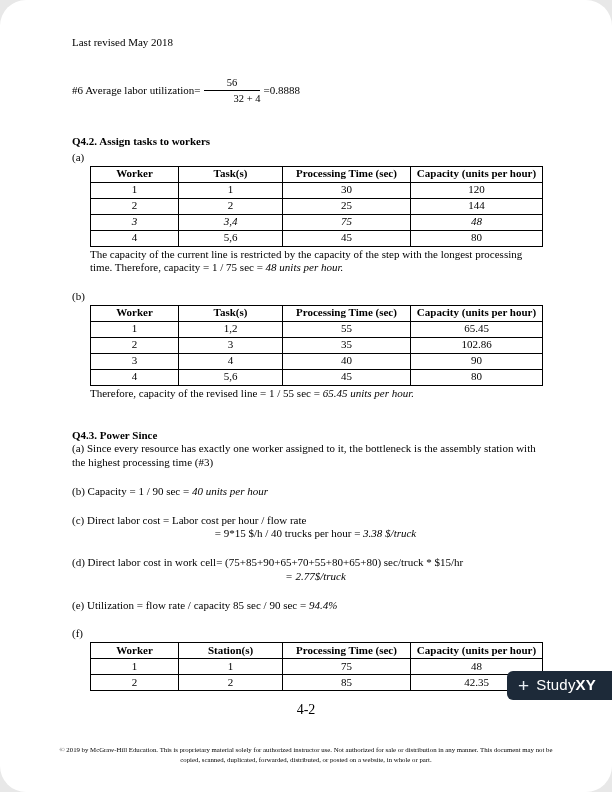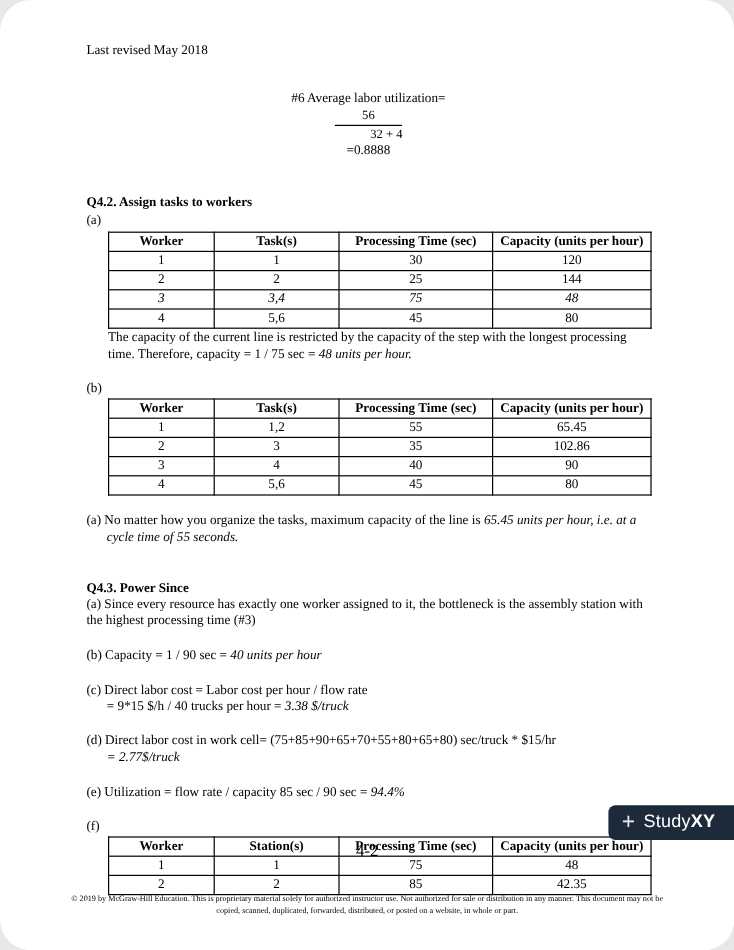--- a/index.html
+++ b/index.html
@@ -3,37 +3,37 @@
 <meta charset="utf-8">
 <style>
   html,body { margin:0; padding:0; background:#e8e8e8; }
   .page {
     width:612px; height:792px; margin:0 auto; position:relative;
     background:#ffffff; color:#000;
     font-family:"Liberation Serif", serif; font-size:11px; line-height:1.25;
     box-sizing:border-box; padding:36px 70px 0 72px; overflow:hidden;border-radius:26px;
   }
   .revision { margin-bottom:26px; }
-  .formula { display:flex; align-items:center; margin-bottom:30px;flex-direction:column; }
+  .formula { display:flex; align-items:center; margin-bottom:30px; }
   .frac { display:inline-block; text-align:center; margin:0 3px; font-size:10.5px; }
   .frac .num { display:block; border-bottom:1px solid #000; padding:0 5px 1px; }
   .frac .den { display:block; padding-top:1px;margin-left:30px; }
   .sec-title { font-weight:bold; }
   .part-label { margin:2px 0 1px 0; }
   table.tbl { border-collapse:collapse; margin-left:18px; width:452px; table-layout:fixed;padding-left:28px; }
   .tbl th, .tbl td { border:1px solid #000; text-align:center; padding:0 2px; height:15px; font-size:11px; overflow:hidden; }
   .tbl th { font-weight:bold; }
   .c1 { width:88px; } .c2 { width:104px; } .c3 { width:128px; } .c4 { width:132px; }
   .note { margin-left:18px; width:452px; margin-top:1px; }
   .italic { font-style:italic; }
   .italic-row td { font-style:italic; }
   .mt-md { margin-top:15px; }
   .mt-lg { margin-top:28px; }
   .hang { padding-left:17px; text-indent:-17px; }
-  .indent { padding-left:17px; }
+  .indent { padding-left:17px;text-align:center; }
   .pagenum { position:absolute; bottom:74px; left:0; width:100%; text-align:center; font-size:14px; }
   .copyright { position:absolute; bottom:26px; left:58px; right:58px; text-align:center; font-size:6.8px; line-height:1.55; }
   .studyxy {
     position:absolute; right:0; bottom:92px;
     background:#1d2a39; color:#fff;
     display:flex; align-items:center; gap:7px;
     padding:5px 16px 5px 11px; border-radius:6px 0 0 6px;
     font-family:"Liberation Sans", sans-serif;
   }
   .studyxy .plus-box { font-size:19px; font-weight:300; line-height:1; color:#e8edf2; }
@@ -140,24 +140,24 @@
     </tr>
     <tr>
       <td>4</td>
       <td>5,6</td>
       <td>45</td>
       <td>80</td>
     </tr>
   </tbody>
     </table>
 
-
-  <div class="hang mt-md">
-    <span>(a) No matter how you organize the tasks, maximum capacity of the line is </span><span class="italic">65.45 units per hour,</span><span class="italic"> i.e. at a cycle time of 55 seconds.</span>
-  </div>
+  <div class="note">
+    <span>Therefore, capacity of the revised line = 1 / 55 sec = </span><span class="italic">65.45 units per hour.</span>
+  </div>
+
 
   <div class="sec-title mt-lg">Q4.3. Power Since</div>
 
   <div>(a) Since every resource has exactly one worker assigned to it, the bottleneck is the assembly station with the highest processing time (#3)</div>
 
   <div class="mt-md">
     <span>(b) Capacity = 1 / 90 sec = </span><span class="italic">40 units per hour</span>
   </div>
 
   <div class="mt-md">

